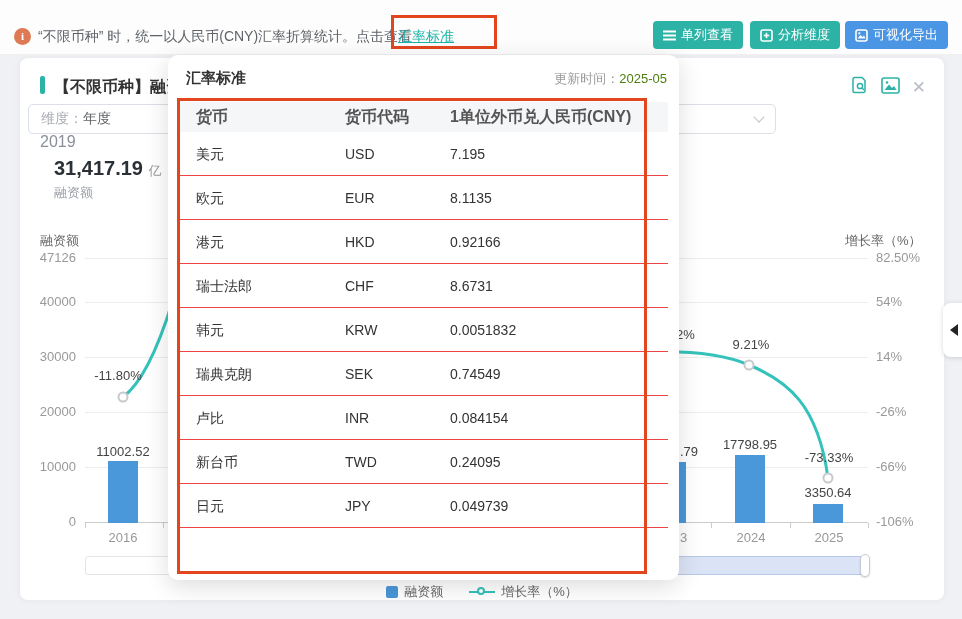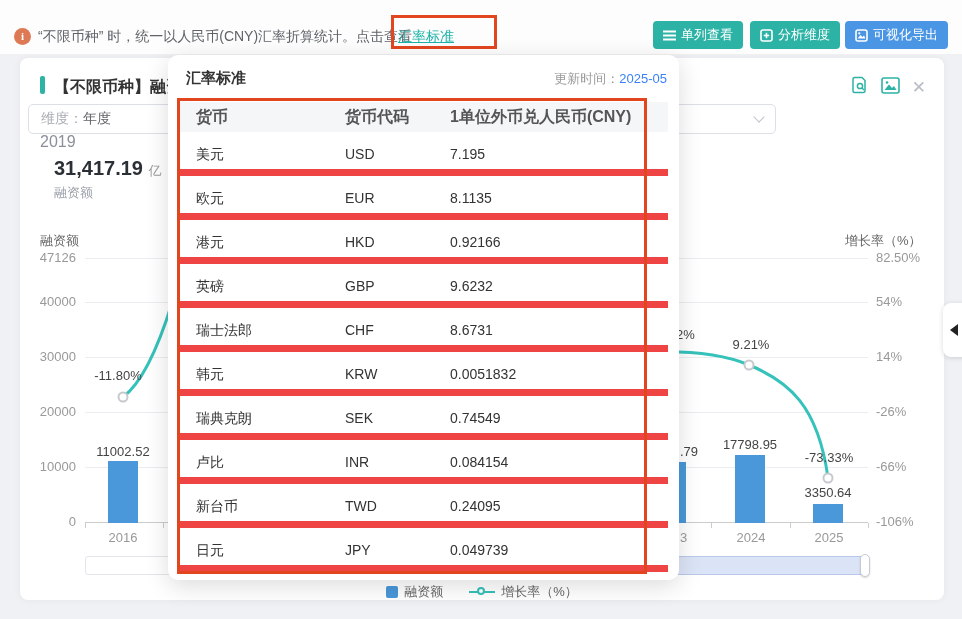--- a/index.html
+++ b/index.html
@@ -66,25 +66,25 @@
   .sw-bar { width:12px; height:12px; background:#4a97d9; border-radius:2px; }
   .sw-line { position:relative; width:26px; height:12px; }
   .sw-line .ln { position:absolute; left:0; top:5px; width:26px; height:2px; background:#35c2ba; }
   .sw-line .cr { position:absolute; left:8px; top:1px; width:8px; height:8px; background:#fff; border:2px solid #35c2ba; border-radius:50%; }
 
   
   #modal { left:168px; top:55px; width:511px; height:525px; background:#fff; border-radius:10px;
            box-shadow:0 6px 24px rgba(0,0,0,0.14); z-index:20; }
   .modal-title { left:18px; top:14px; font-size:15px; font-weight:bold; color:#333; }
   .modal-update { right:12px; top:15px; font-size:13px; }
-  .upd-label { color:#999; } .upd-value { color:#3b82f6; }
+  .upd-label { color:#999; } .upd-value { color:#4d7c0f; }
   .thead { left:12px; top:47px; width:488px; height:30px; background:#f5f6f8; }
   .th { position:absolute; top:0; line-height:30px; font-size:16px; font-weight:bold; color:#555; white-space:nowrap; }
   .tbody { left:12px; top:77px; width:488px; }
-  .mrow { position:relative; height:44px; border-bottom:7px solid #ef4444; }
+  .mrow { position:relative; height:44px; border-bottom:1px solid #ef4444; }
   .mc { position:absolute; top:0; line-height:44px; font-size:14px; color:#333; white-space:nowrap; }
   .mc1,.th1 { left:16px; } .mc2,.th2 { left:165px; } .mc3,.th3 { left:270px; }
   .redbox-table { left:9px; top:43px; width:470px; height:476px; border:3px solid #e2461f; z-index:25; pointer-events:none; }
 
   
   .side-tab { left:943px; top:303px; width:30px; height:54px; background:#fff; border-radius:8px; box-shadow:0 1px 5px rgba(0,0,0,0.15);
               z-index:40; display:flex; align-items:center; cursor:pointer; }
   .tri-left { width:0; height:0; margin-left:7px; border-top:6px solid transparent; border-bottom:6px solid transparent; border-right:8px solid #222; }
 </style>
 </head>
@@ -269,25 +269,20 @@
      <span class="mc mc1">欧元</span>
      <span class="mc mc2">EUR</span>
      <span class="mc mc3">8.1135</span>
    </div>
         <div class="mrow">
      <span class="mc mc1">港元</span>
      <span class="mc mc2">HKD</span>
      <span class="mc mc3">0.92166</span>
    </div>
         <div class="mrow">
-     <span class="mc mc1">英磅</span>
-     <span class="mc mc2">GBP</span>
-     <span class="mc mc3">9.6232</span>
-   </div>
-        <div class="mrow">
      <span class="mc mc1">瑞士法郎</span>
      <span class="mc mc2">CHF</span>
      <span class="mc mc3">8.6731</span>
    </div>
         <div class="mrow">
      <span class="mc mc1">韩元</span>
      <span class="mc mc2">KRW</span>
      <span class="mc mc3">0.0051832</span>
    </div>
         <div class="mrow">

